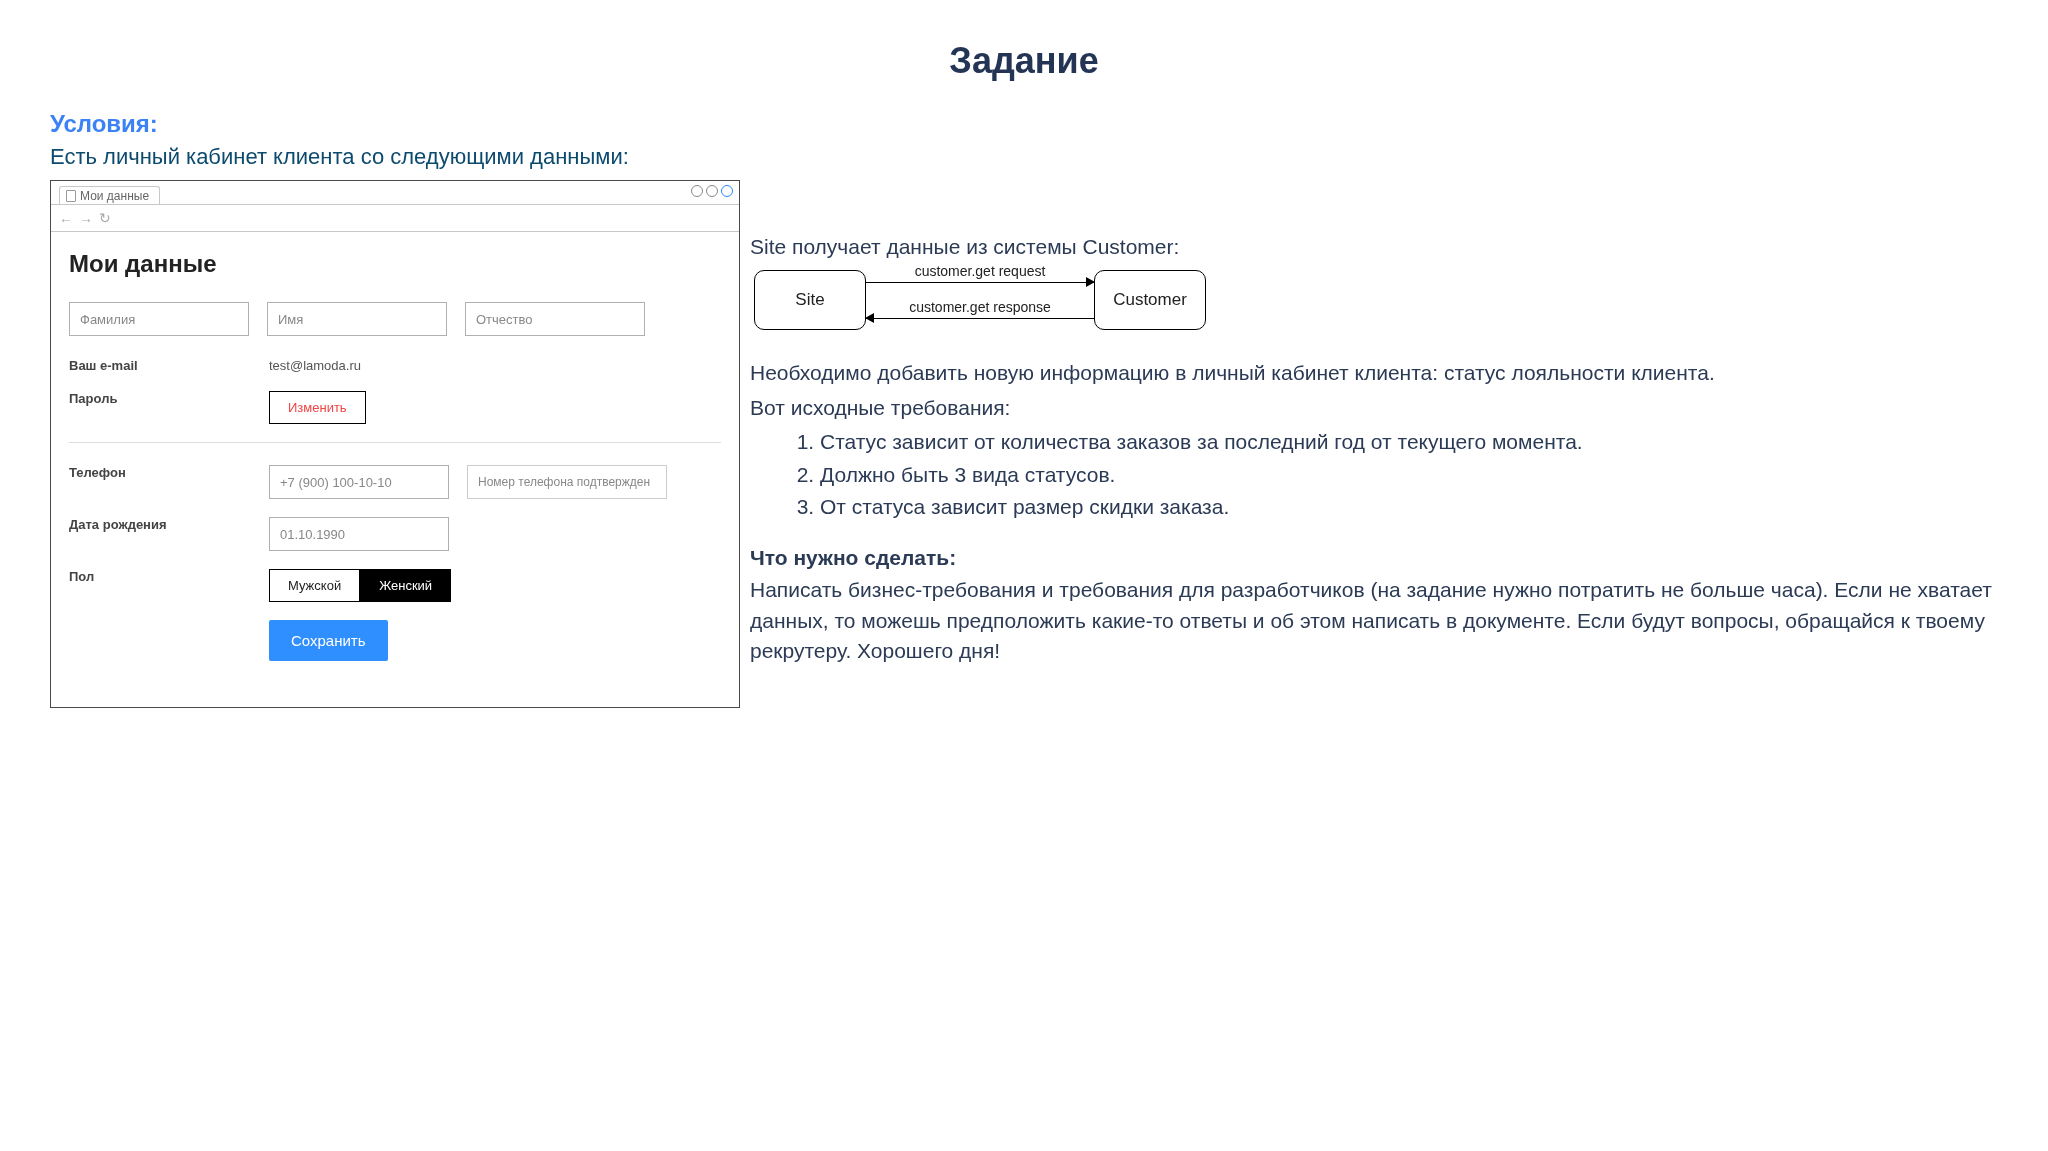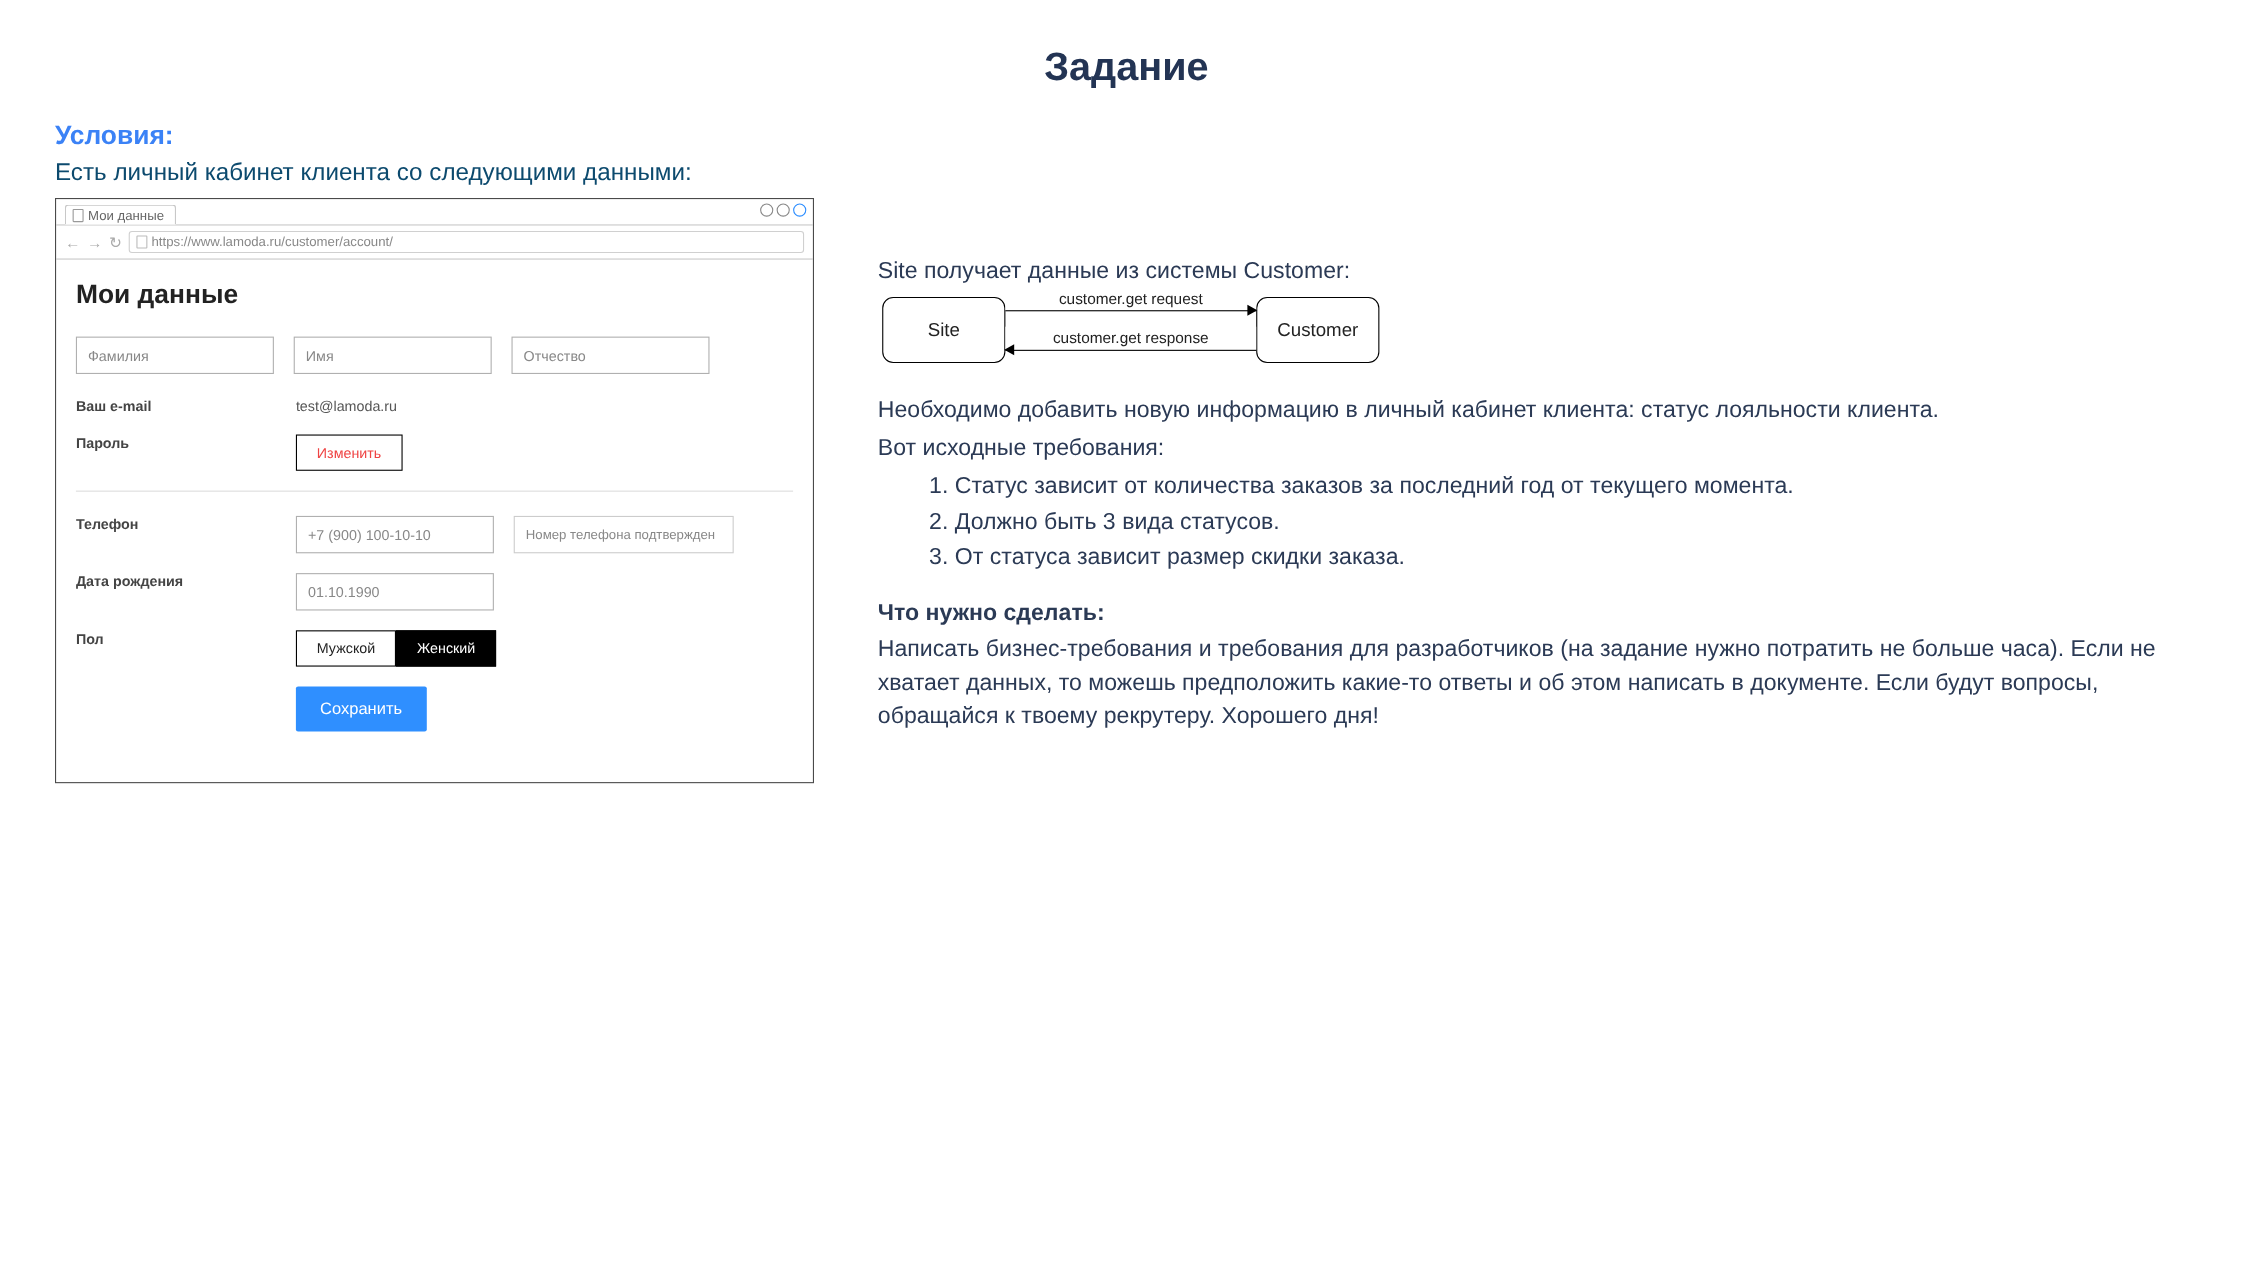--- a/index.html
+++ b/index.html
@@ -24,21 +24,20 @@
     color: #3b82f6;
     margin-bottom: 6px;
   }
   .conditions-sub {
     font-size: 22px;
     color: #0c4a6e;
     margin-bottom: 10px;
   }
   .columns {
     display: flex;
-    gap: 48px;
     align-items: flex-start;
   }
   .left-col { flex: 0 0 700px; }
   .right-col { flex: 1; padding-top: 52px; font-size: 21px; line-height: 1.45; }
 
   
   .browser {
     width: 690px;
     border: 1.5px solid #4a4a4a;
     background: #fff;
@@ -279,24 +278,20 @@
         <div class="traffic">
           <span></span>
           <span></span>
           <span class="blue"></span>
         </div>
       </div>
       <div class="addrbar">
         <span class="nav-arrow">←</span>
         <span class="nav-arrow">→</span>
         <span class="reload-icon">↻</span>
-        <div class="urlbox">
-          <span class="page-icon-sm"></span>
-          <span>https://www.lamoda.ru/customer/account/</span>
-        </div>
       </div>
 
       <div class="form-area">
         <div class="form-title">Мои данные</div>
 
         <div class="row3">
           <div class="textfield w180">Фамилия</div>
           <div class="textfield w180">Имя</div>
           <div class="textfield w180">Отчество</div>
         </div>

